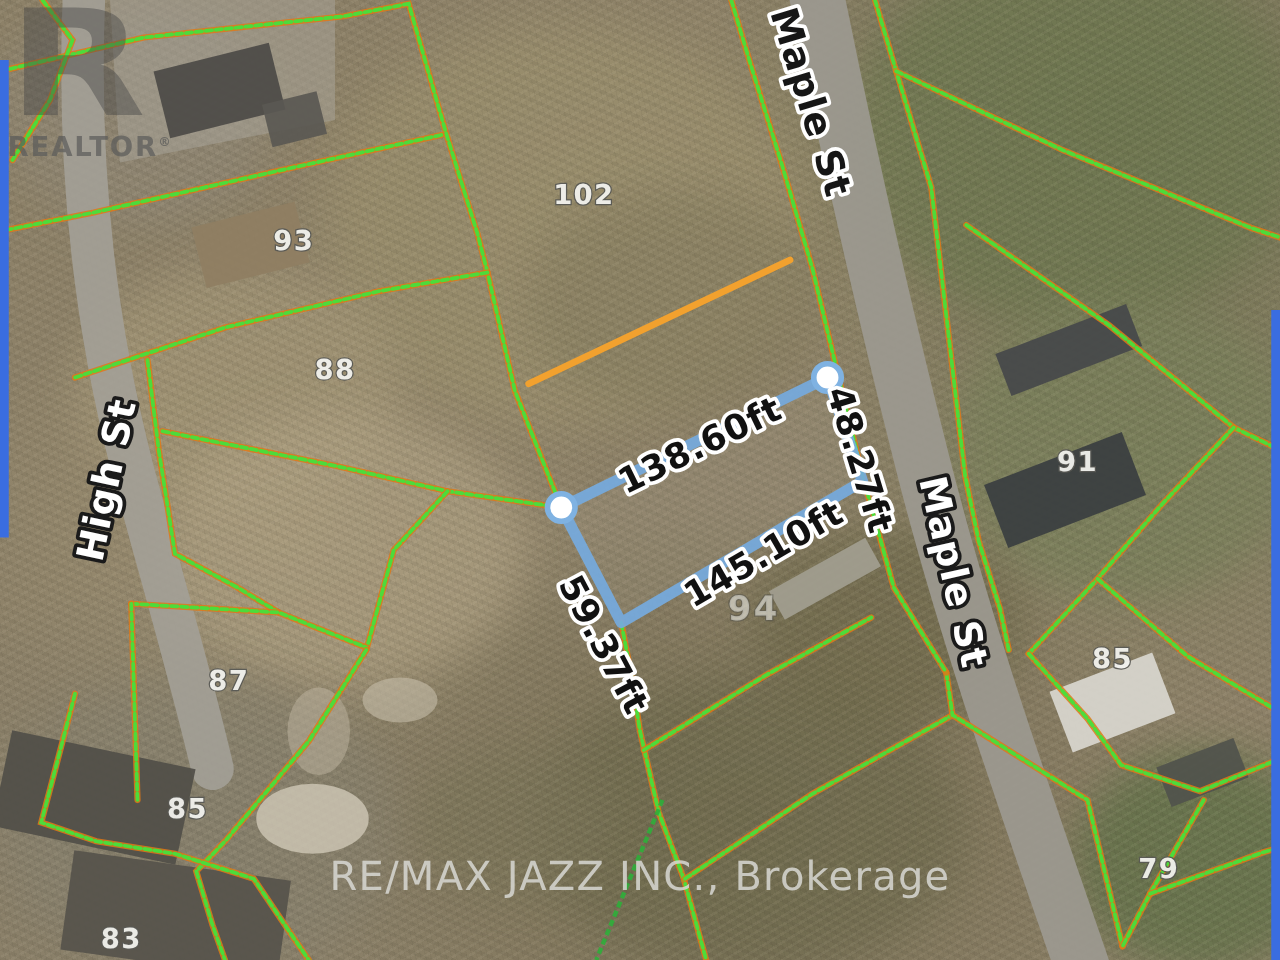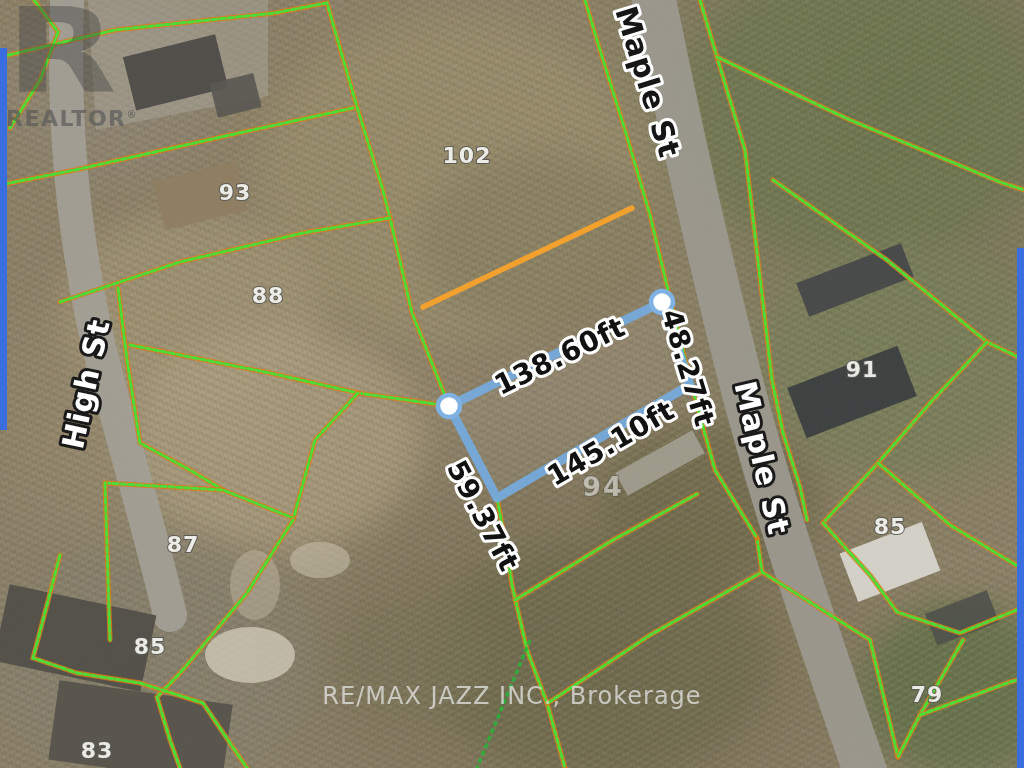--- a/index.html
+++ b/index.html
@@ -75,21 +75,21 @@
     color:rgba(72,72,70,.45); transform:scaleX(1.22); transform-origin:left top;
   }
   .realtor-text {
     margin-top:2px; font-size:22px; font-weight:bold;
     color:rgba(92,92,90,.72); letter-spacing:1.5px;text-align:center;
   }
   .realtor-text .reg { font-size:10px; vertical-align:super; }
 
   .brokerage-watermark {
     position:absolute; left:0; right:0; top:682px; text-align:center;
-    font-size:24px; color:rgba(216,216,212,.85); letter-spacing:1px; pointer-events:none;
+    font-size:32px; color:rgba(216,216,212,.85); letter-spacing:1px; pointer-events:none;
   }
 </style>
 </head>
 <body>
 
 <div class="stage">
 
   <div class="blob" style="left:260px;top:20px;width:380px;height:320px;background:#9a8f6d;opacity:.7;"></div>
   <div class="blob" style="left:60px;top:210px;width:260px;height:200px;background:#a59878;opacity:.65;"></div>
   <div class="blob" style="left:130px;top:330px;width:290px;height:220px;background:#b0a284;opacity:.6;"></div>

